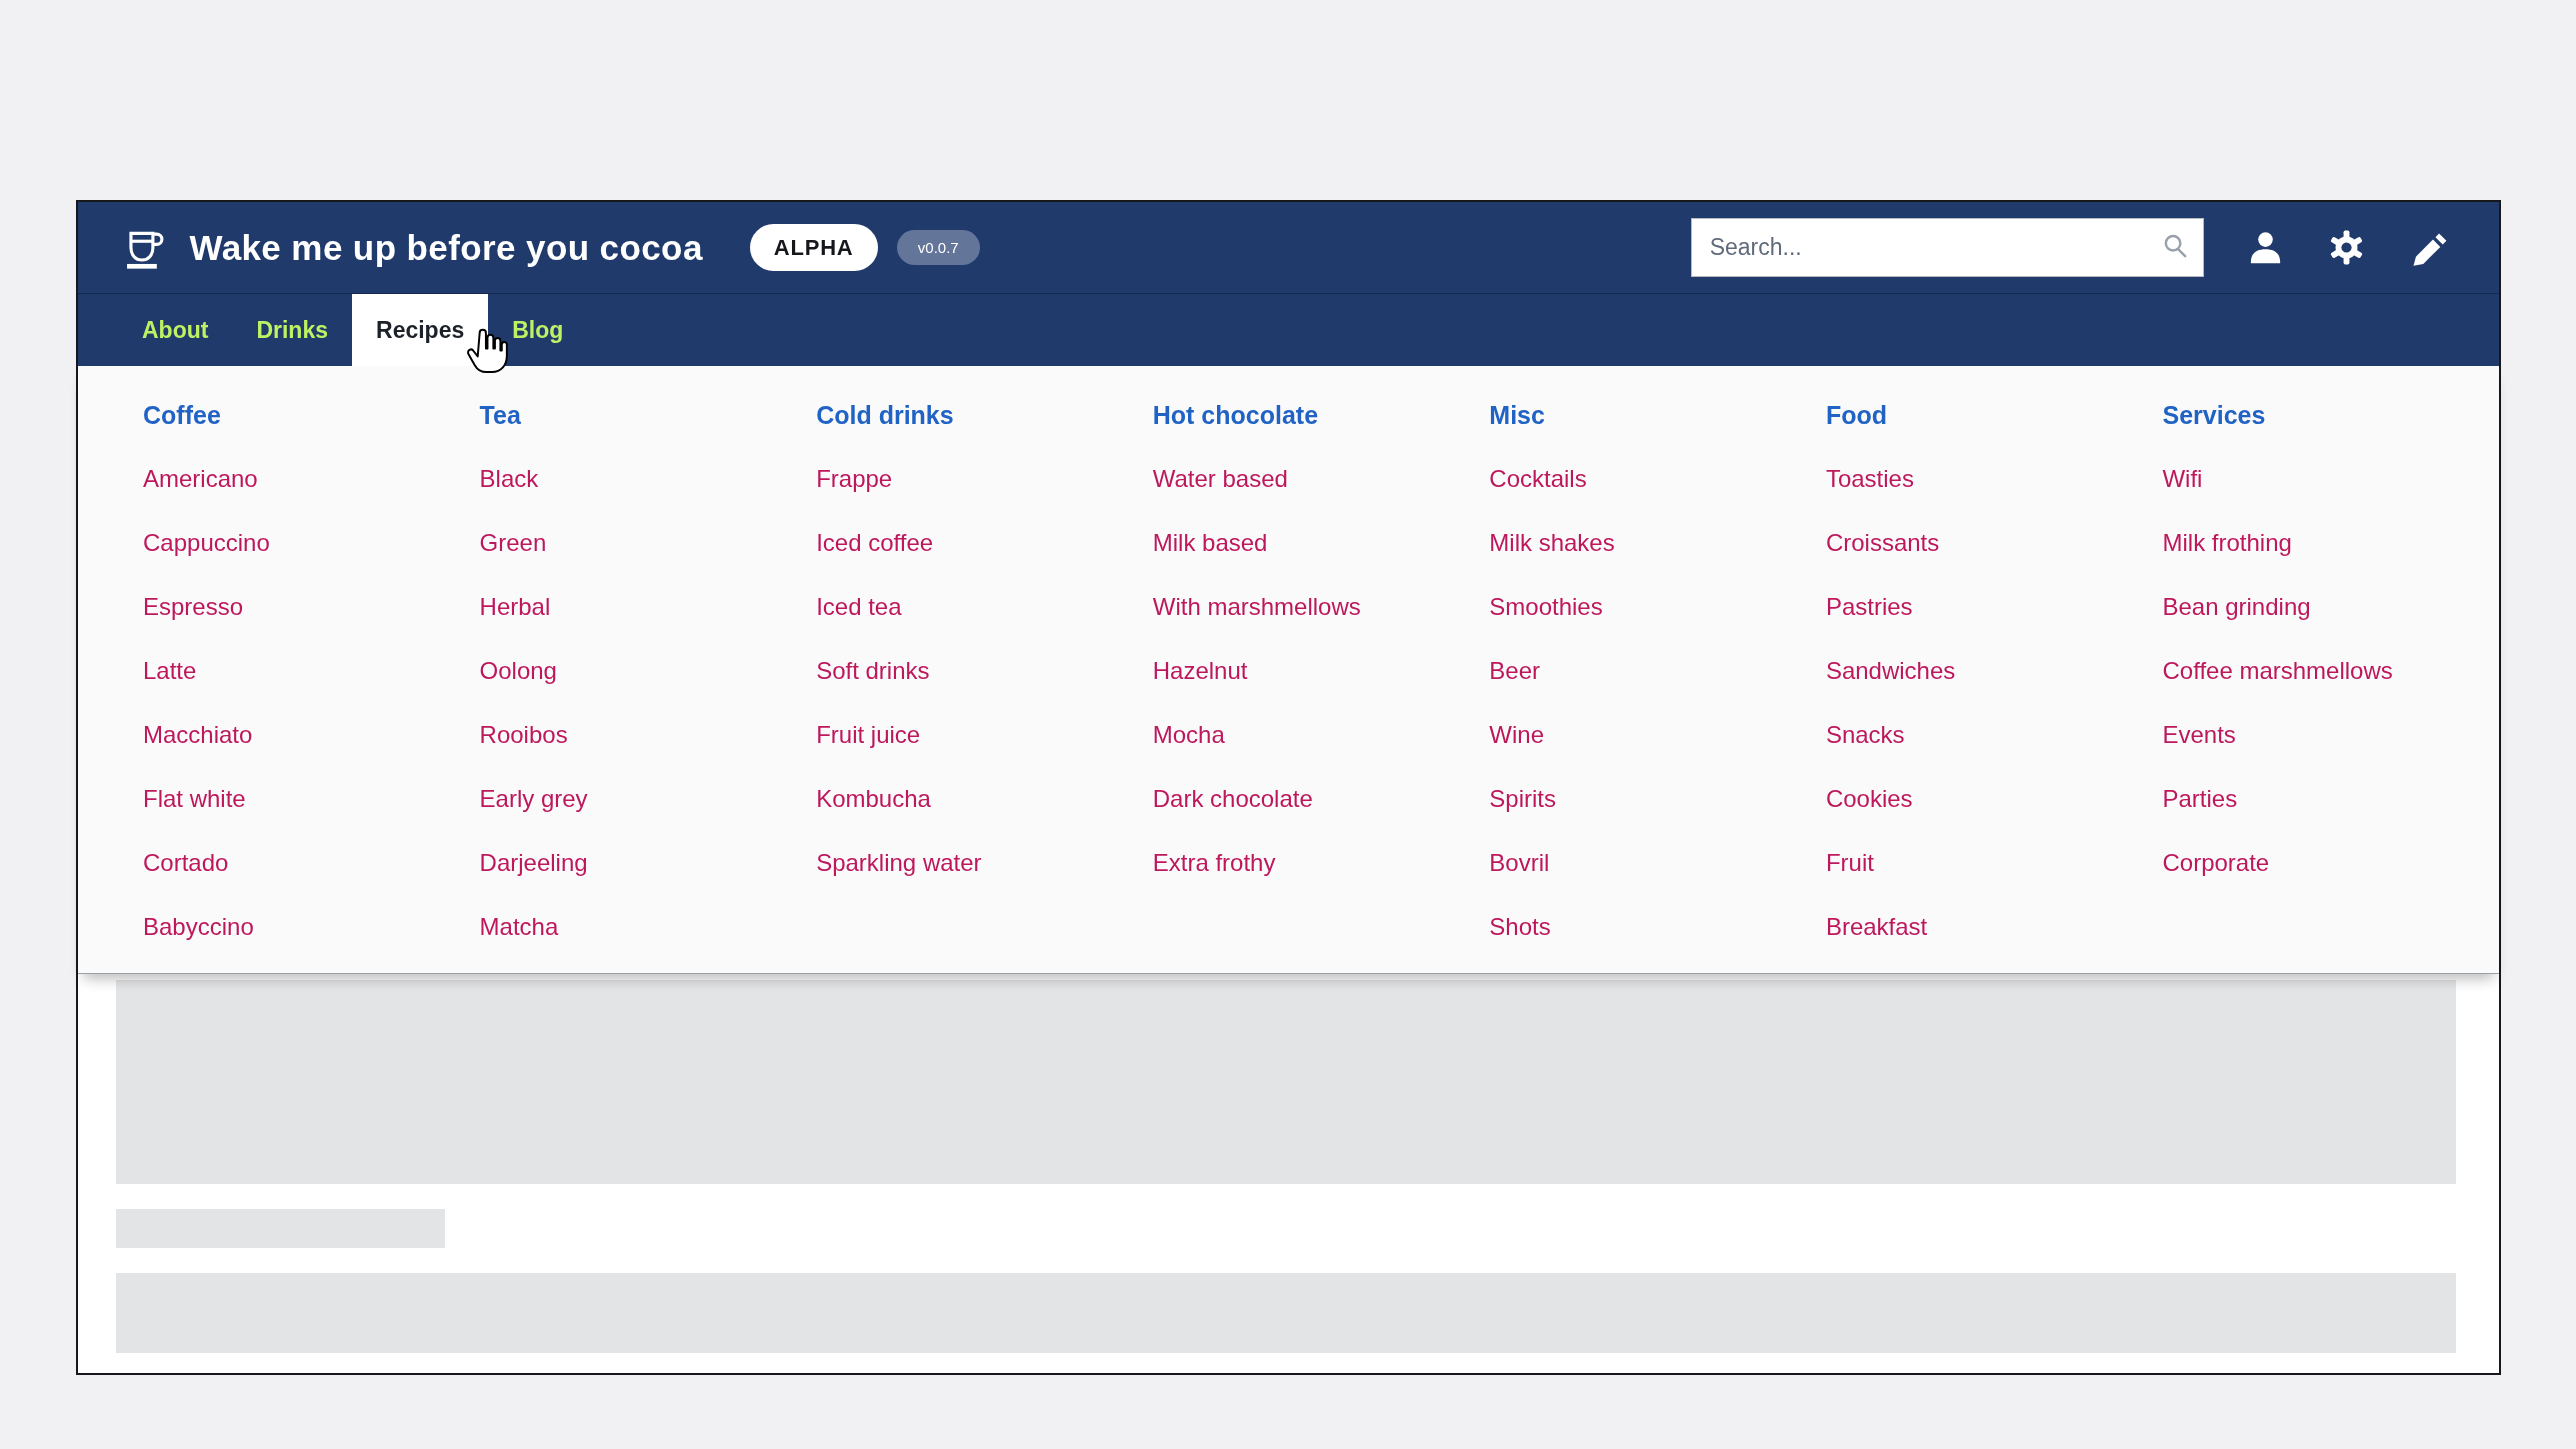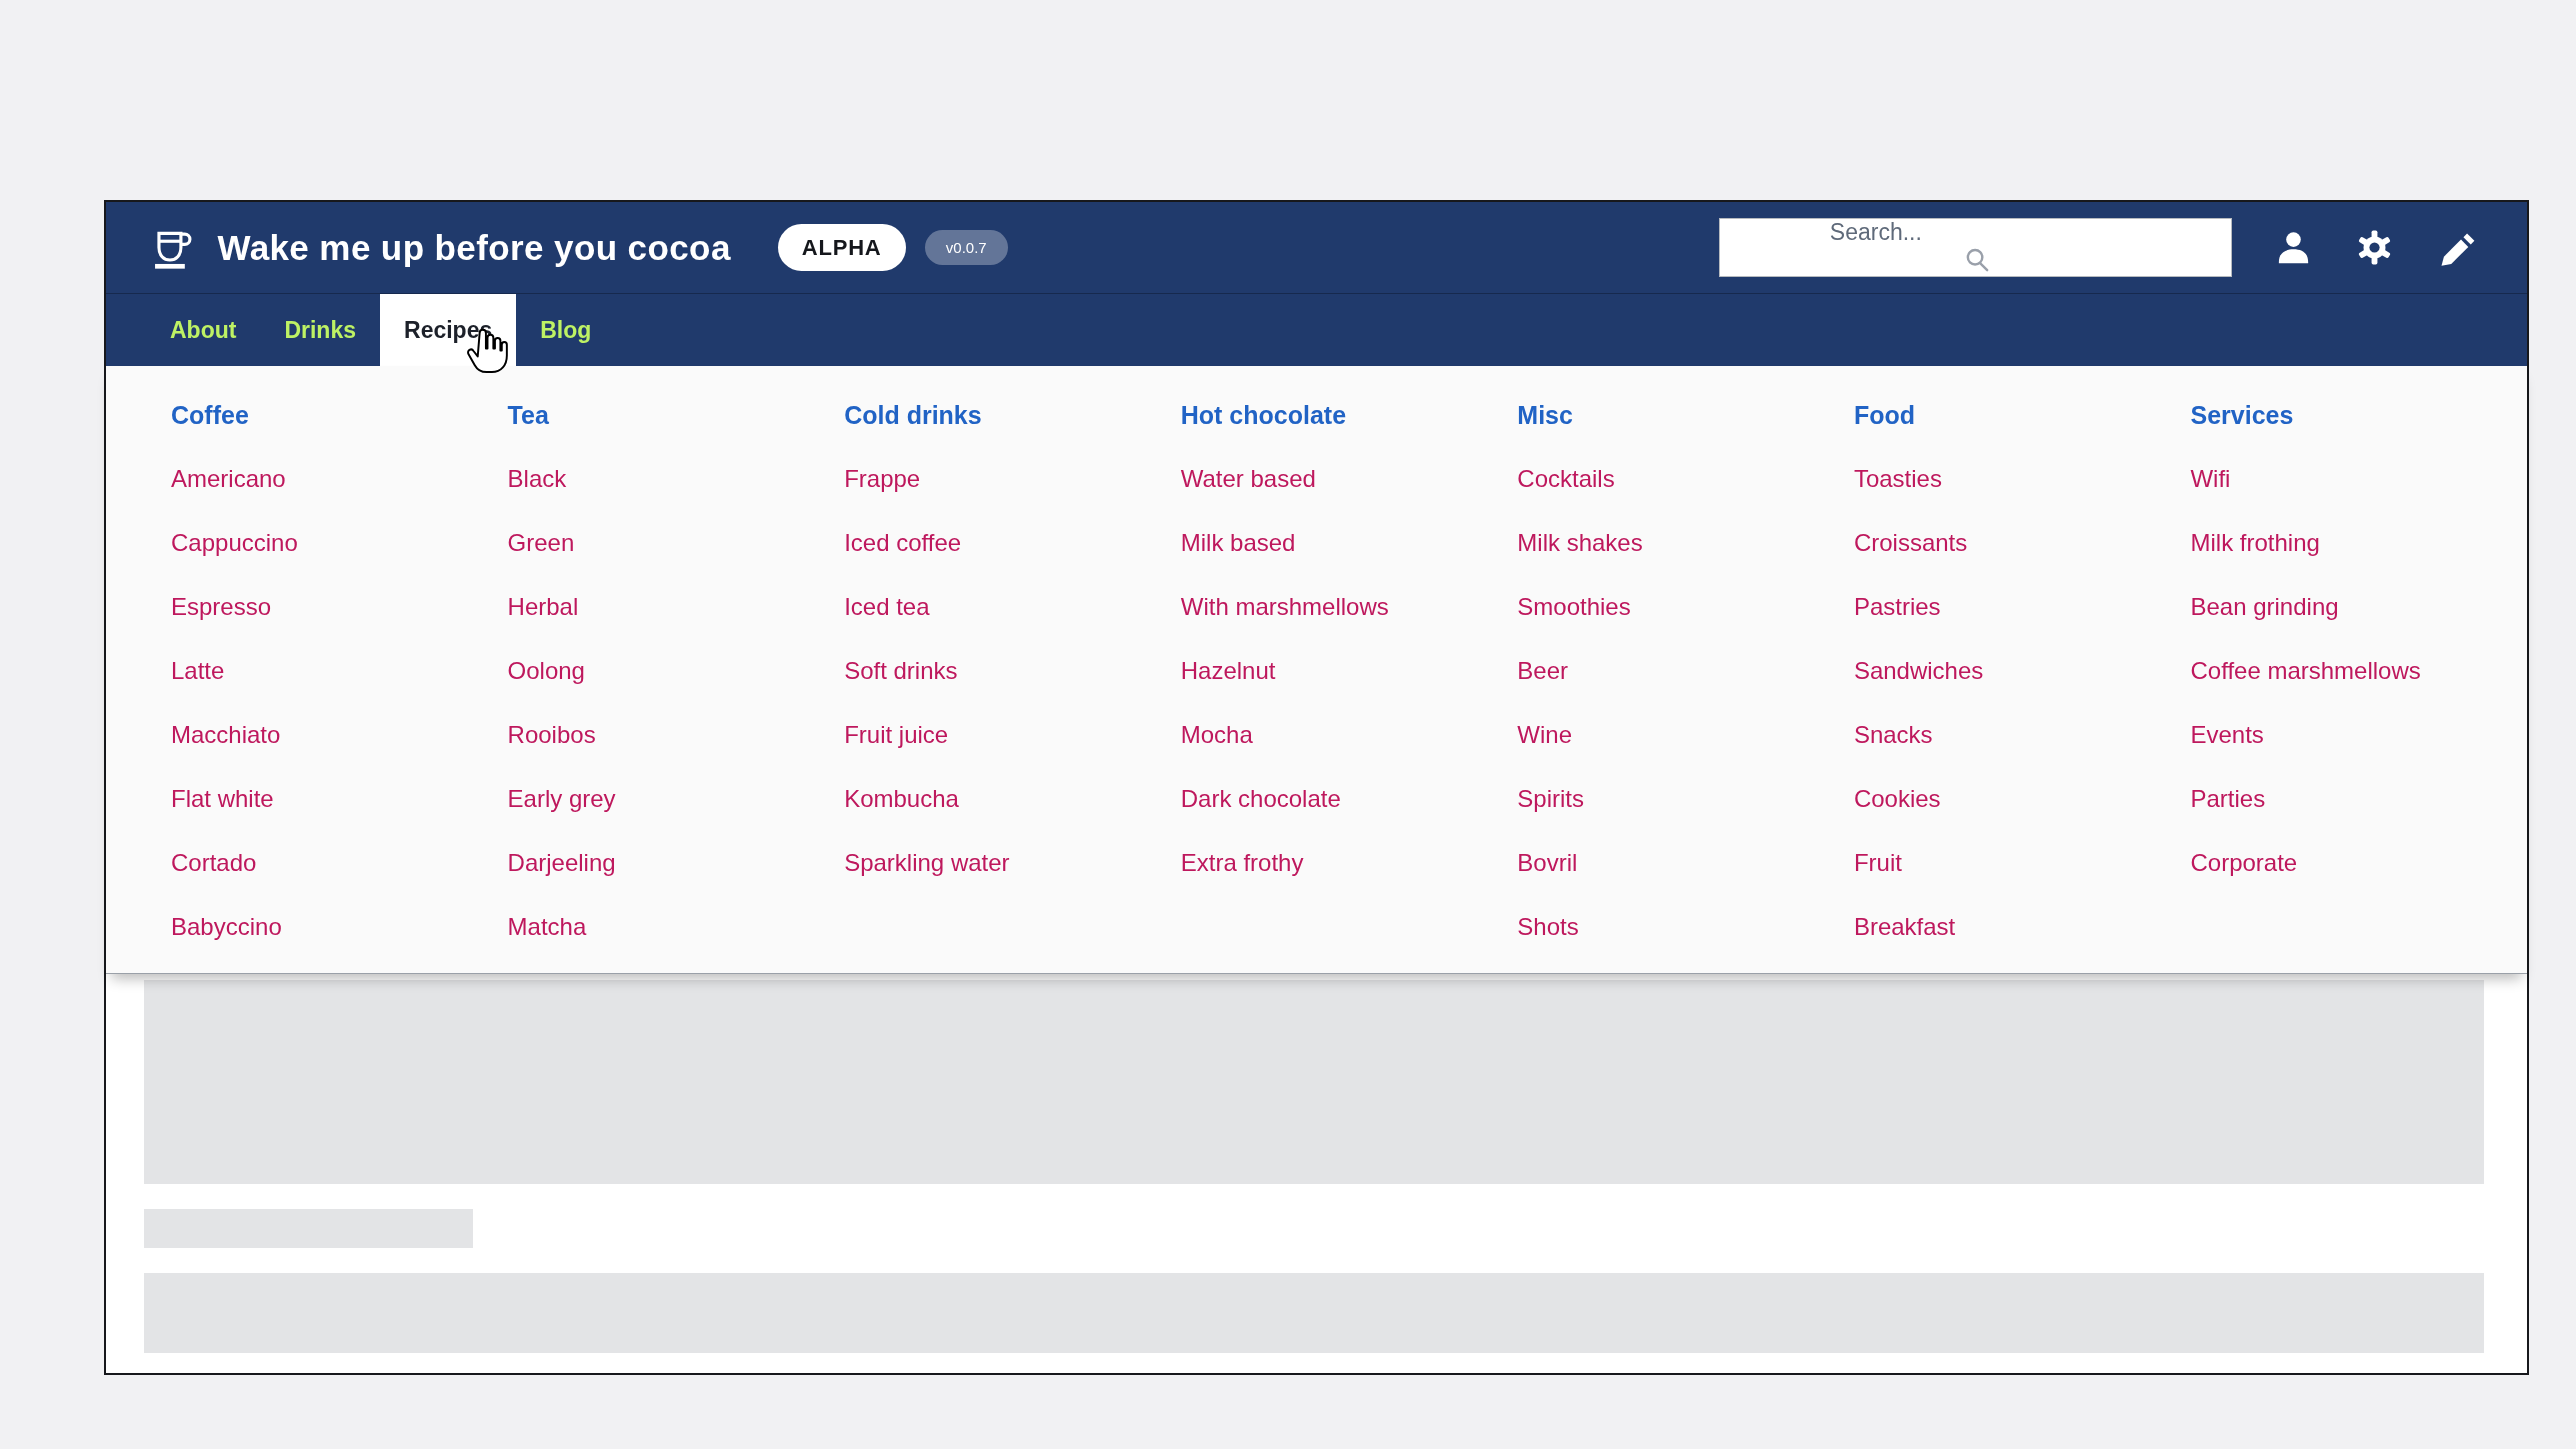--- a/index.html
+++ b/index.html
@@ -9,21 +9,20 @@
     background:#f1f1f3;
     font-family:"Liberation Sans", sans-serif;
     overflow:hidden;
   }
 
   .window {
     position:absolute; left:76px; top:200px;
     width:2425px; height:1175px;
     background:#ffffff;
     border:2.4px solid #17181c;
-    margin-left:28px;
   }
 
   
   .header {
     height:92px; background:#203a6c;
     display:flex; align-items:center;
     padding:0 52px 0 42px;
     border-bottom:1.6px solid #16294e;
   }
   .logo svg { width:47px; height:47px; display:block; }
@@ -36,21 +35,21 @@
     font-weight:700; font-size:22px; letter-spacing:0.8px;
     padding:10.5px 24px; border-radius:29px;
   }
   .version {
     margin-left:19.3px; background:rgba(255,255,255,.30); color:#ffffff;
     font-size:15px; padding:8.9px 21px; border-radius:24px;
   }
   .search {
     margin-left:auto; width:513px; height:59px;
     background:#ffffff; border:1.6px solid #b6babf;
-    display:flex; align-items:center; padding:0 13px 0 17.7px;flex-direction:column;
+    display:flex; align-items:center; padding:0 13px 0 17.7px;
   }
   .search input {
     flex:1; border:0; outline:0; background:transparent;
     font-family:inherit; font-size:23px; color:#3c4250;
   }
   .search input::placeholder { color:#5f6a7a; }
   .search svg { width:29px; height:29px; flex:0 0 auto; }
   .hicons { display:flex; align-items:center; gap:42px; margin-left:42px; }
   .hicon { cursor:pointer; }
   .hicon svg { width:39px; height:39px; display:block; }

